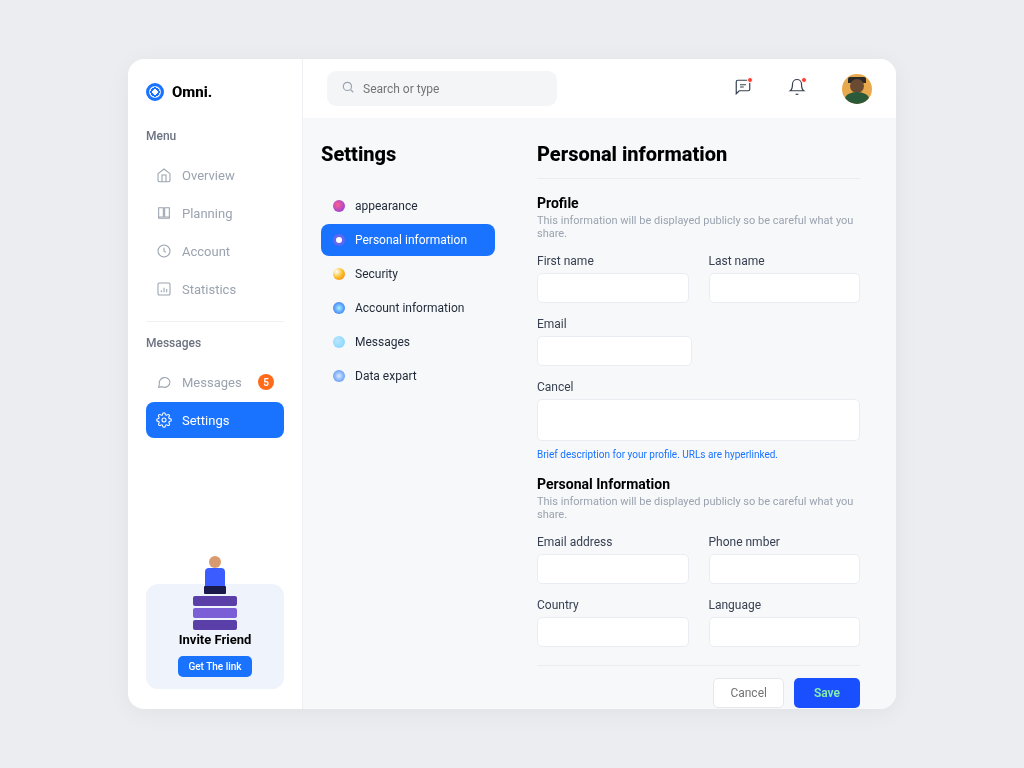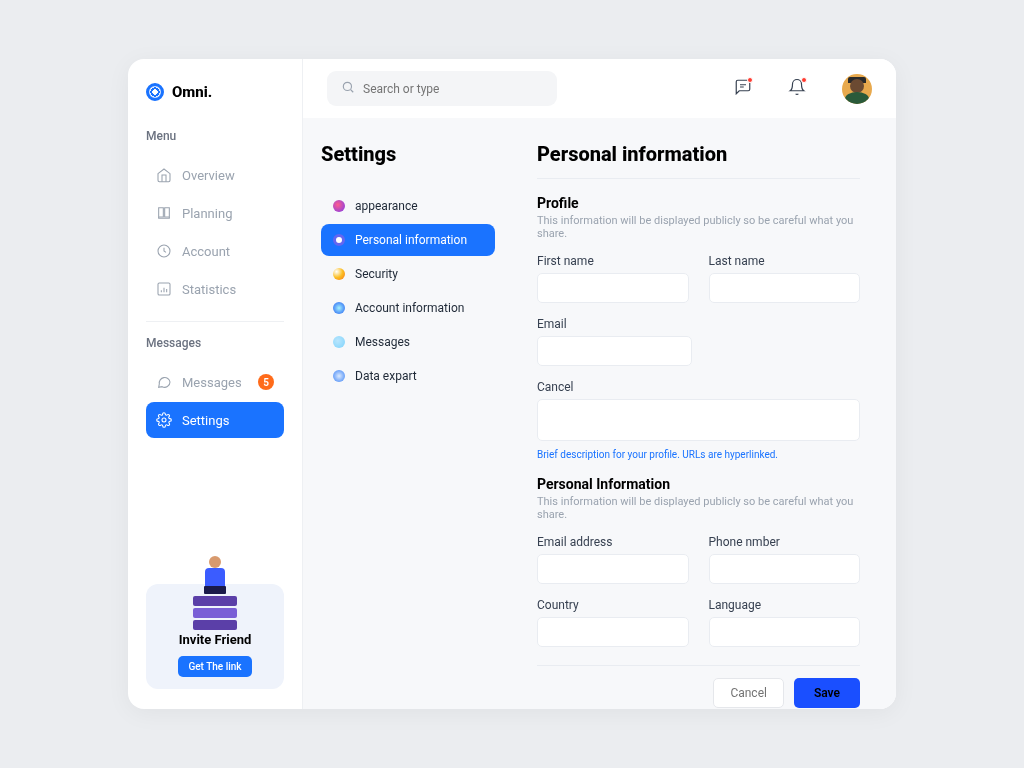--- a/index.html
+++ b/index.html
@@ -75,21 +75,21 @@
 .section-desc { font-size: 11px; color: #9aa3af; margin-bottom: 14px; }
 .form-row { display: flex; gap: 20px; margin-bottom: 14px; }
 .field { flex: 1; }
 .field-label { font-size: 12px; color: #374151; margin-bottom: 5px; display: block; }
 .field input, .field textarea { width: 100%; border: 1px solid #e9ecf1; border-radius: 5px; padding: 7px 10px; font-size: 12px; background: #fff; outline: none; }
 .field textarea { height: 42px; resize: none; }
 .hint { font-size: 10px; color: #1a73ff; margin-top: 4px; }
 .form-divider { border: none; border-top: 1px solid #e9ecf1; margin: 18px 0 12px 0; }
 .actions { display: flex; justify-content: flex-end; gap: 10px; margin-top: 2px; }
 .btn-cancel { background: #fff; border: 1px solid #e5e7eb; color: #737373; padding: 7px 16px; border-radius: 5px; font-size: 12px; cursor: pointer; }
-.btn-save { background: #1a4fff; border: none; color: #000000; padding: 7px 20px; border-radius: 5px; font-size: 12px; font-weight: 600; cursor: pointer; }
+.btn-save { background: #1a4fff; border: none; color: #86efac; padding: 7px 20px; border-radius: 5px; font-size: 12px; font-weight: 600; cursor: pointer; }
 </style>
 </head>
 <body>
 
 <div class="app">
 
   <aside class="sidebar">
     <div class="logo-row">
       <span class="logo-mark"></span>
       <span class="logo-text">Omni.</span>

